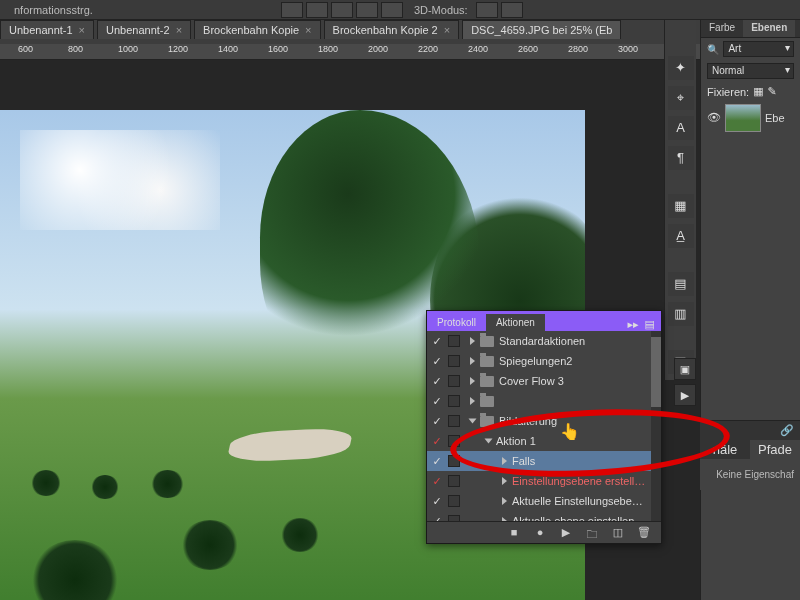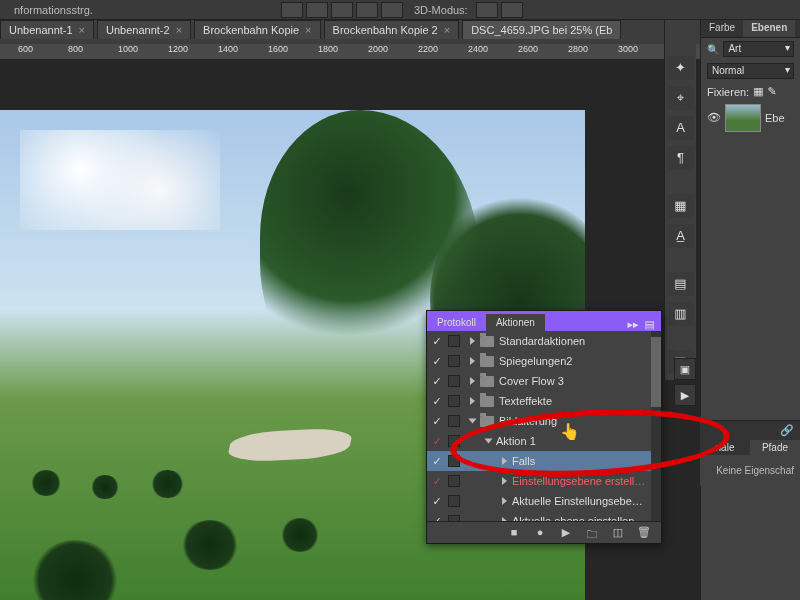--- a/index.html
+++ b/index.html
@@ -60,21 +60,21 @@
 .act-scrollbar .thumb { position:absolute; left:0; width:10px; background:#666; }
 .act-footer { height:22px; background:#424242; border-top:1px solid #222; display:flex; justify-content:flex-end; align-items:center; gap:12px; padding:0 10px; }
 .fbtn { width:14px; height:14px; font-size:11px; color:#ccc; text-align:center; }
 
 .highlight-ellipse { position:absolute; left:450px; top:720px; width:280px; height:66px; border:6px solid #d00; border-radius:50%; transform:translate(0,-310px) rotate(-3deg); pointer-events:none; z-index:30; }
 .cursor-hand { position:absolute; left:560px; top:422px; font-size:16px; z-index:31; pointer-events:none; }
 
 .props-panel { position:absolute; right:0; top:420px; width:100px; background:#424242; border-top:1px solid #222; }
 .sec-head { display:flex; justify-content:space-between; padding:3px 6px; background:#333; }
 .props-tabs { display:flex; background:#333; }
-.props-tabs .pt { flex:1; text-align:center; padding:2px 0; font-size:10px; }
+.props-tabs .pt { flex:1; text-align:center; padding:2px 0; font-size:13px; }
 .props-tabs .pt.active { background:#424242; }
 .props-body { padding:10px 6px; font-size:10px; color:#bbb;text-align:right; }
 
 .play-ctrls { position:absolute; right:104px; top:358px; width:22px; }
 .play-ctrls .pb { width:22px; height:22px; background:#3a3a3a; border:1px solid #222; text-align:center; line-height:20px; margin-bottom:4px; }
 </style>
 </head>
 <body>
 
 <div class="topbar">
@@ -219,21 +219,20 @@
         <span class="tri"></span>
         <span class="folder"></span>
         <span class="act-label">Cover Flow 3</span>
       </div>
       <div class="act-row">
         <span class="chk" style="color: rgb(221, 221, 221);">✓</span>
         <span class="box"></span>
         <span style="width: 0px; display: inline-block;"></span>
         <span class="tri"></span>
         <span class="folder"></span>
-        <span class="act-label">Texteffekte</span>
       </div>
       <div class="act-row">
         <span class="chk" style="color: rgb(221, 221, 221);">✓</span>
         <span class="box"></span>
         <span style="width: 0px; display: inline-block;"></span>
         <span class="tri open"></span>
         <span class="folder"></span>
         <span class="act-label">Bildalterung</span>
       </div>
       <div class="act-row">

